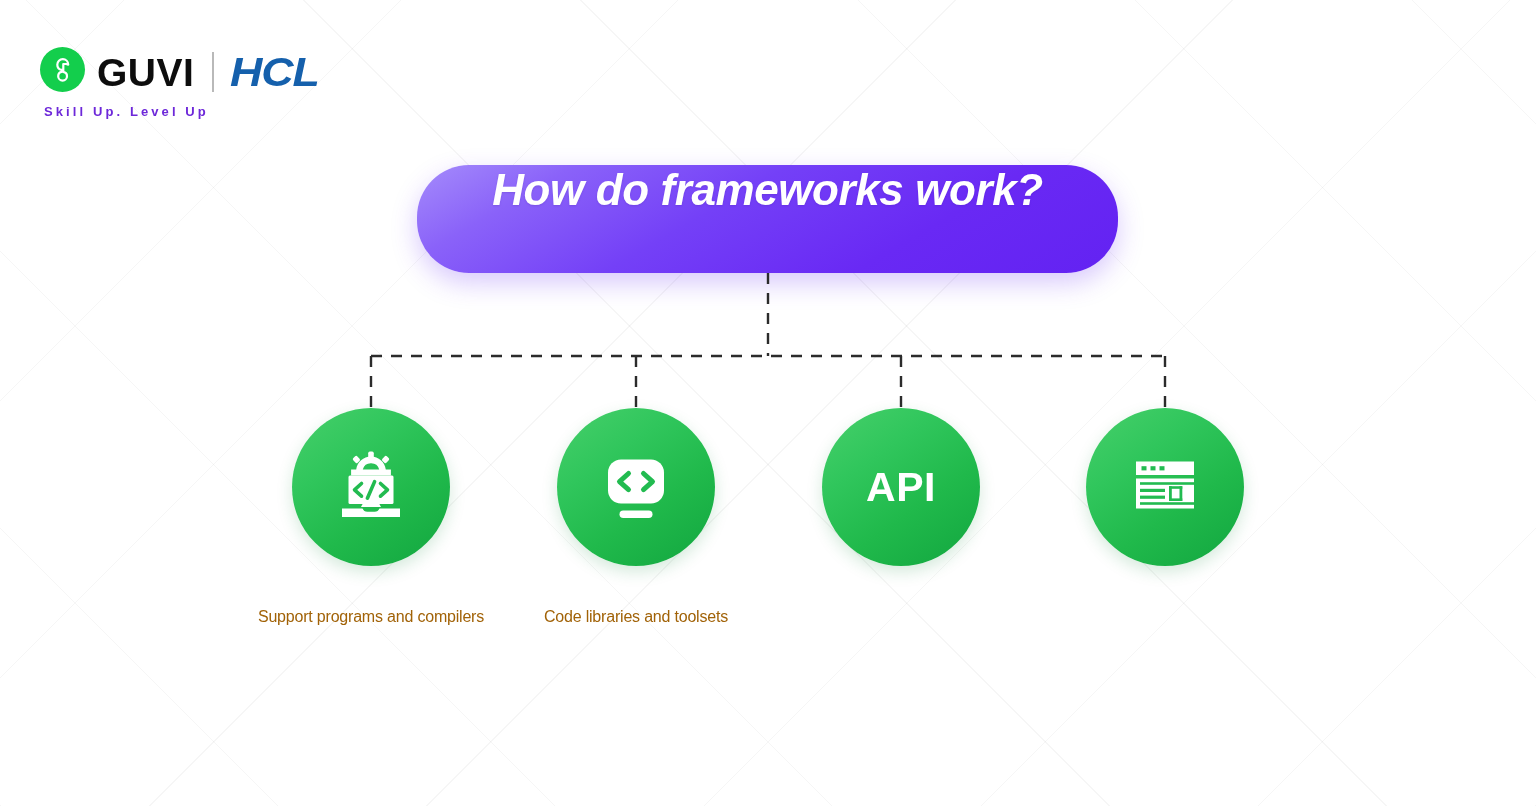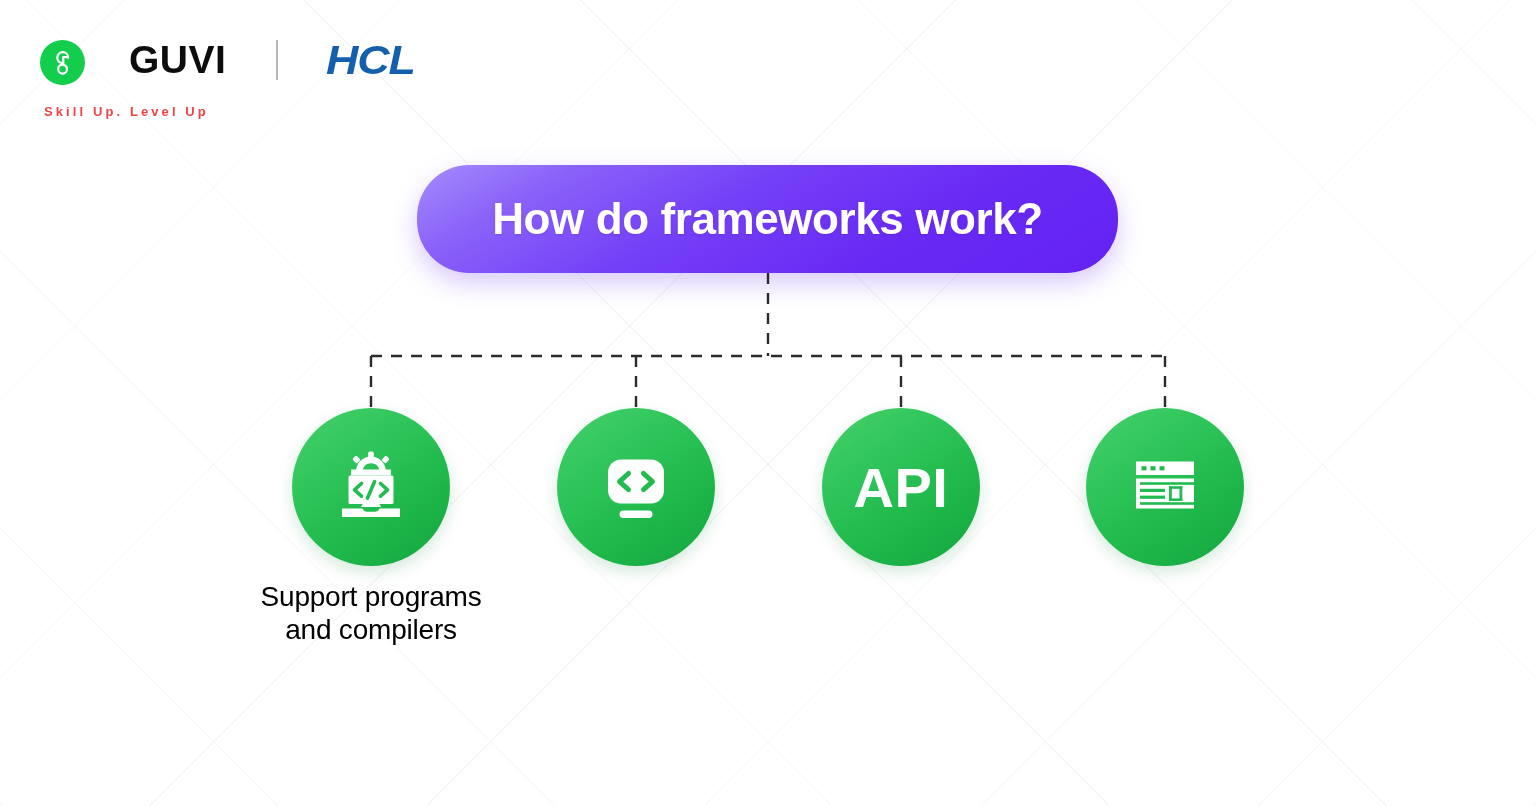--- a/index.html
+++ b/index.html
@@ -19,21 +19,21 @@
   #watermark {
     position:absolute; inset:0;
     background-image:
       repeating-linear-gradient(45deg,  rgba(0,0,0,0.035) 0 1px, rgba(0,0,0,0) 1px 196px),
       repeating-linear-gradient(-45deg, rgba(0,0,0,0.035) 0 1px, rgba(0,0,0,0) 1px 196px);
     pointer-events:none;
   }
 
   
   #logo-area { position:absolute; left:40px; top:40px; }
-  #logo-row { display:flex; align-items:flex-start; height:52px;gap:32px; }
+  #logo-row { display:flex; align-items:flex-end; height:52px; }
   #guvi-mark {
     width:45px; height:45px; border-radius:50%;
     background:#13CE4C;
     display:flex; align-items:center; justify-content:center;
     flex:0 0 auto;
   }
   #guvi-word {
     font-size:39px; font-weight:700; color:#0d0d0d;
     letter-spacing:0.5px; margin-left:12px; line-height:1;
     font-family:"Liberation Sans", sans-serif;
@@ -43,32 +43,32 @@
     margin:0 16px 0 18px;
   }
   #hcl-word {
     font-size:40px; font-weight:700; font-style:italic;
     color:#1560AC; letter-spacing:-1px; line-height:1;
     font-family:"Liberation Sans", sans-serif;
     transform:scaleX(1.12); transform-origin:left center;
   }
   #tagline {
     margin-top:12px; margin-left:4px;
-    font-size:13px; font-weight:700; color:#ef4444;
+    font-size:13px; font-weight:700; color:#6d28d9;
     letter-spacing:3.1px;
   }
 
   
   #title-banner {
     position:absolute; left:417px; top:165px;
     width:701px; height:108px;
     border-radius:52px;
     background:linear-gradient(150deg,#a58cfb 0%,#8a62f9 18%,#7440f7 42%,#6929f4 70%,#6322f2 100%);
     box-shadow:0 10px 26px rgba(106,45,245,0.26);
-    display:flex; align-items:center; justify-content:center;
+    display:flex; align-items:flex-start; justify-content:center;font-style:italic;
   }
   #title-text {
     color:#ffffff; font-size:44px; font-weight:700;
     letter-spacing:-0.4px; white-space:nowrap;
     text-shadow:0 1px 2px rgba(60,20,150,0.18);
   }
 
   
   #connectors { position:absolute; left:0; top:0; width:1536px; height:806px; pointer-events:none; }
 
@@ -79,28 +79,28 @@
     display:flex; flex-direction:column; align-items:center;
   }
   .node-circle {
     width:158px; height:158px; border-radius:50%;
     background:linear-gradient(145deg,#47d06b 0%,#30c65c 32%,#20b94b 62%,#12a63f 100%);
     box-shadow:0 6px 16px rgba(20,140,60,0.18);
     display:flex; align-items:center; justify-content:center;
     flex:0 0 auto;
   }
   .node-label {
-    margin-top:14px;
-    font-size:28px; line-height:1.18; color:#000000;
+    margin-top:42px;
+    font-size:16px; line-height:1.18; color:#a16207;
     text-align:center; font-weight:400;
     letter-spacing:-0.2px;
     width:230px;
   }
   .api-text {
-    color:#ffffff; font-size:56px; font-weight:700; letter-spacing:0.5px;
+    color:#ffffff; font-size:41px; font-weight:700; letter-spacing:0.5px;
   }
 </style>
 </head>
 <body>
 
 <div id="stage">
 
   <div id="watermark"></div>
 
   <div id="logo-area">
@@ -167,20 +167,21 @@
         <svg width="86" height="86" viewBox="0 0 86 86" aria-hidden="true">
           <rect x="15" y="17.5" width="56" height="44" rx="13" fill="#ffffff"></rect>
           <rect x="26.5" y="68.5" width="33" height="7.5" rx="3.75" fill="#ffffff"></rect>
           <g stroke="#22bb50" stroke-width="5" stroke-linecap="round" stroke-linejoin="round" fill="none">
             <path d="M35.5 31.5 L26.5 39.6 L35.5 47.6"></path>
             <path d="M50.5 31.5 L59.5 39.6 L50.5 47.6"></path>
           </g>
         </svg>
       </span>
     </div>
+    <div class="node-label">Code libraries and toolsets</div>
   </div>
 
   <div class="node" style="left:793px">
     <div class="node-circle">
       <span class="api-text">API</span>
     </div>
   </div>
 
   <div class="node" style="left:1057px">
     <div class="node-circle">

